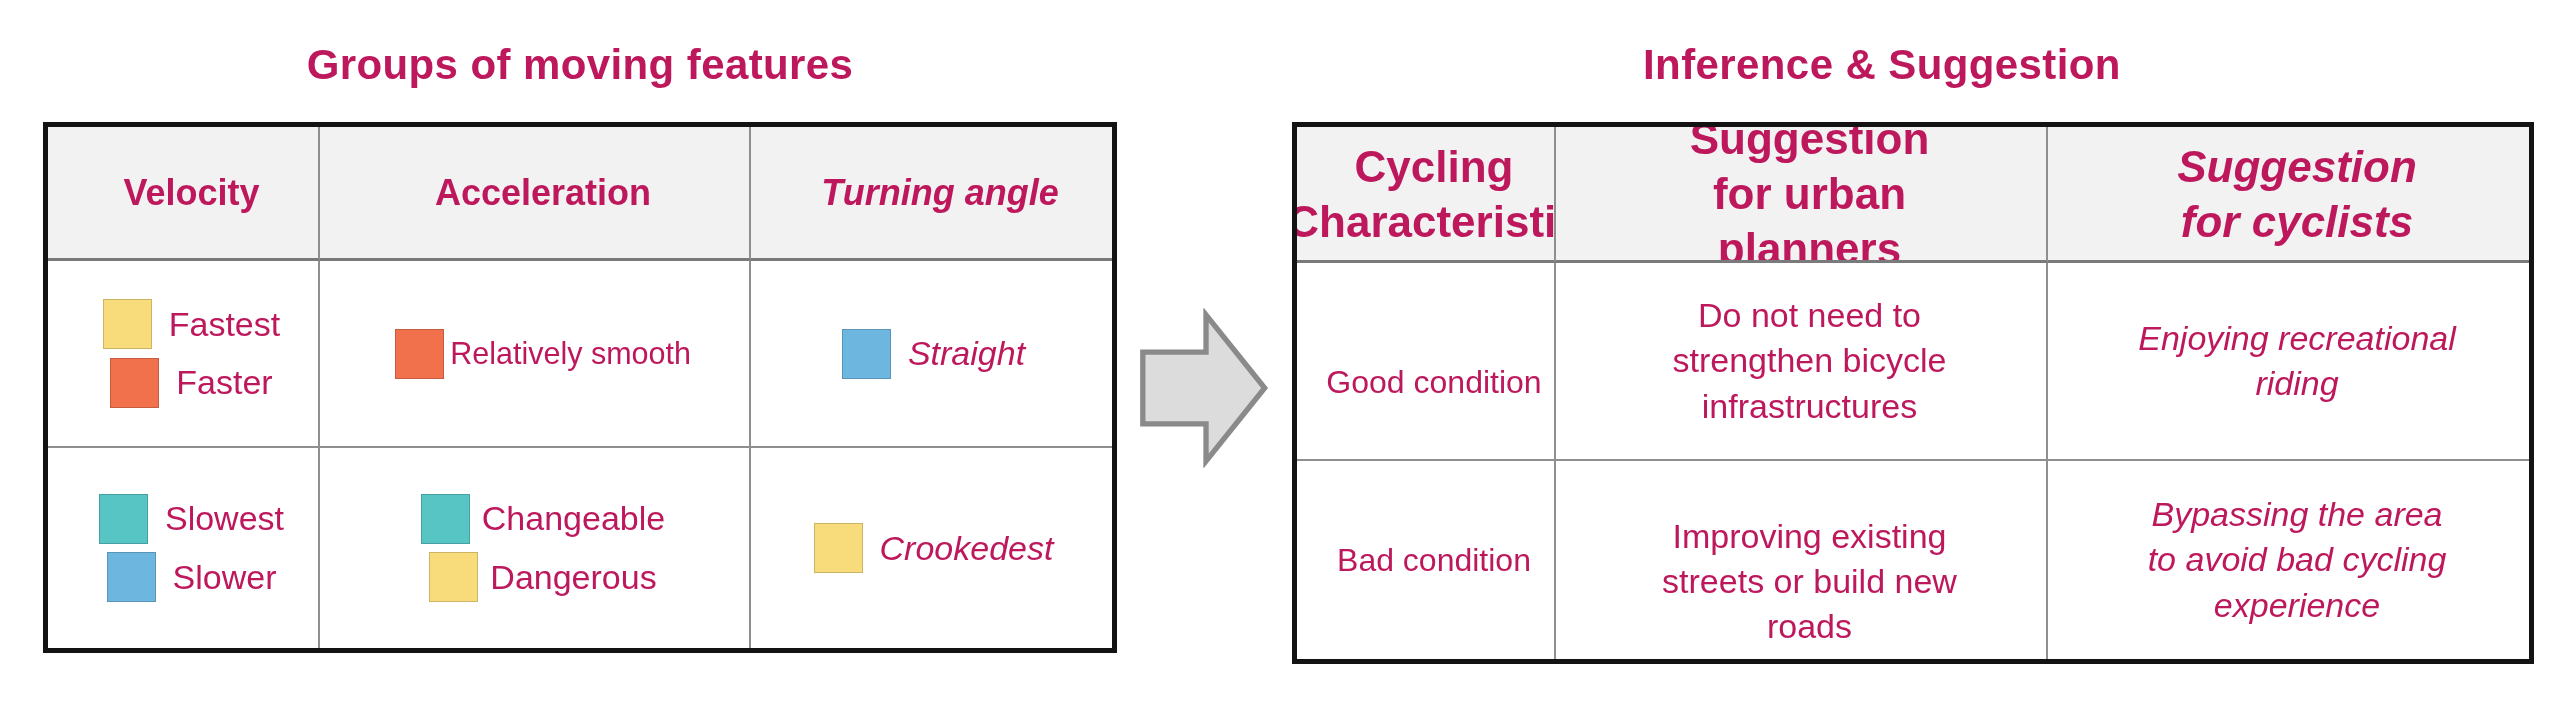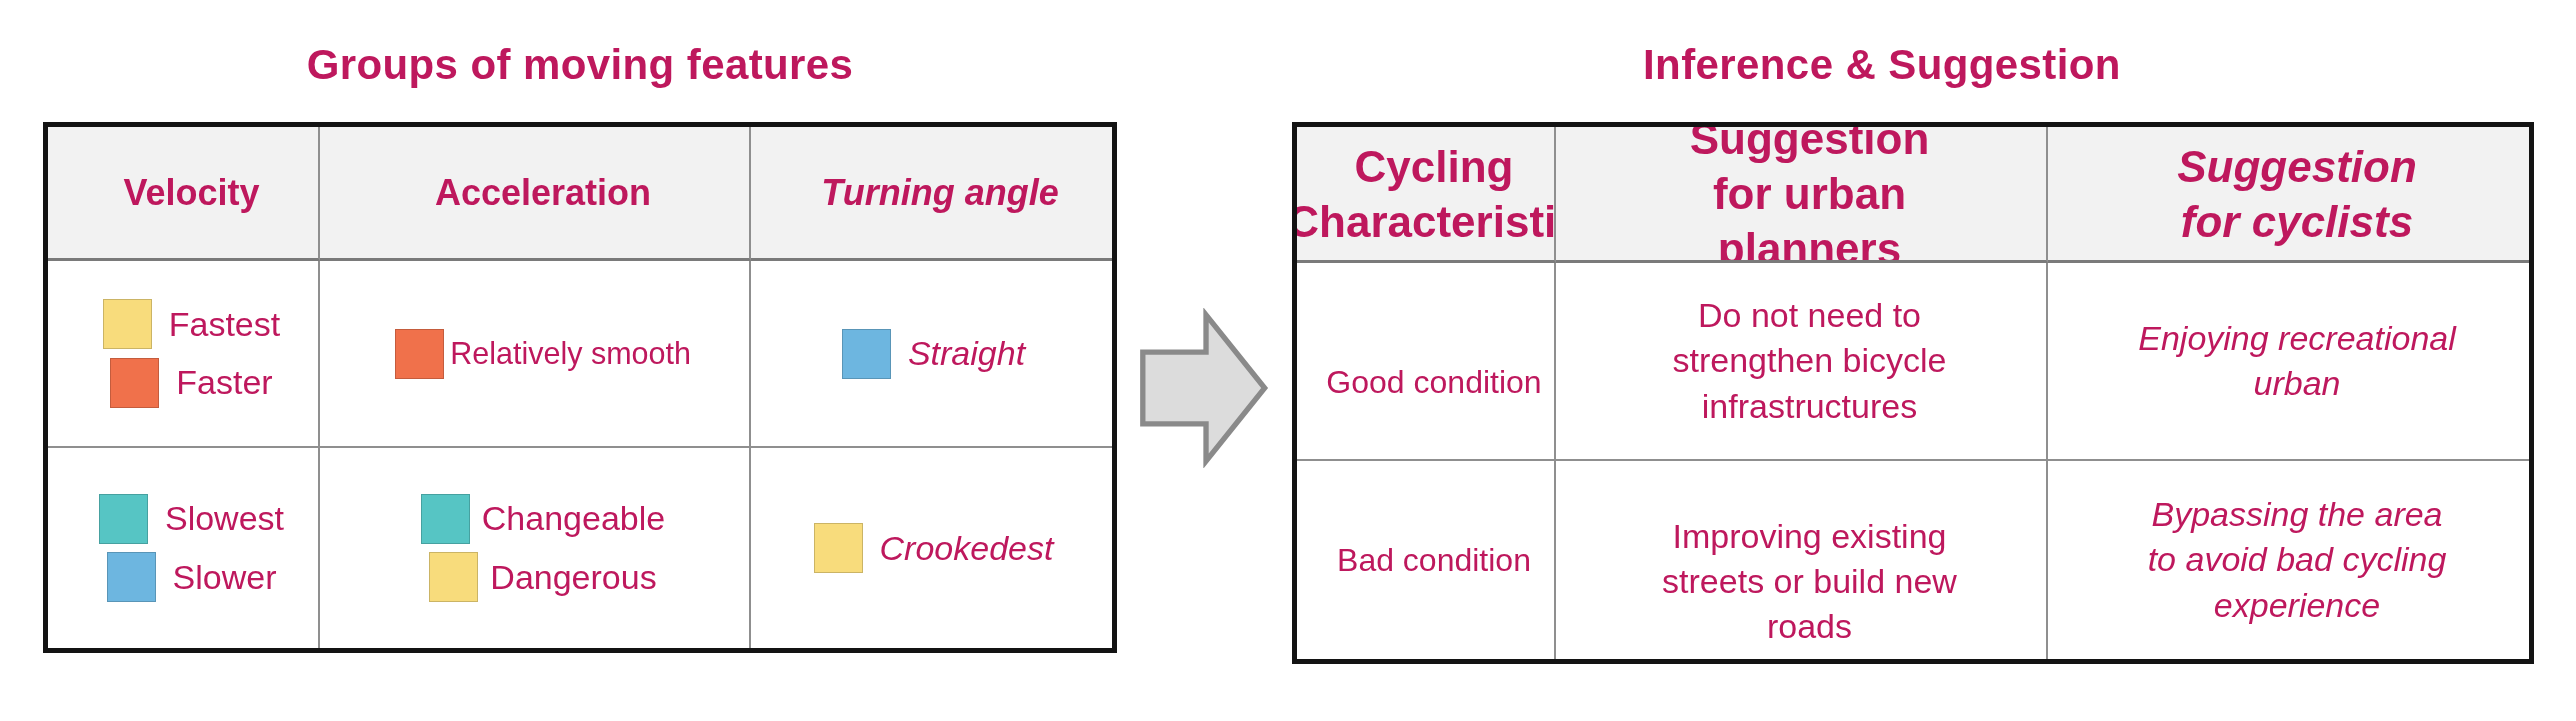--- a/index.html
+++ b/index.html
@@ -172,21 +172,21 @@
       <span class="wrap w360">Suggestion for cyclists</span>
     </div>
 
     <div class="cell txt col1">
       <span class="wrap w420">Good condition</span>
     </div>
     <div class="cell txt">
       <span class="wrap w460">Do not need to strengthen bicycle infrastructures</span>
     </div>
     <div class="cell txt last-col">
-      <span class="wrap w440">Enjoying recreational urban</span>
+      <span class="wrap w440">Enjoying recreational riding</span>
     </div>
 
     <div class="cell txt col1 last-row">
       <span class="wrap">Bad condition</span>
     </div>
     <div class="cell txt last-row">
       <span class="wrap w420">Improving existing streets or build new roads</span>
     </div>
     <div class="cell txt last-col last-row">
       <span class="wrap w430">Bypassing the area to avoid bad cycling experience</span>

